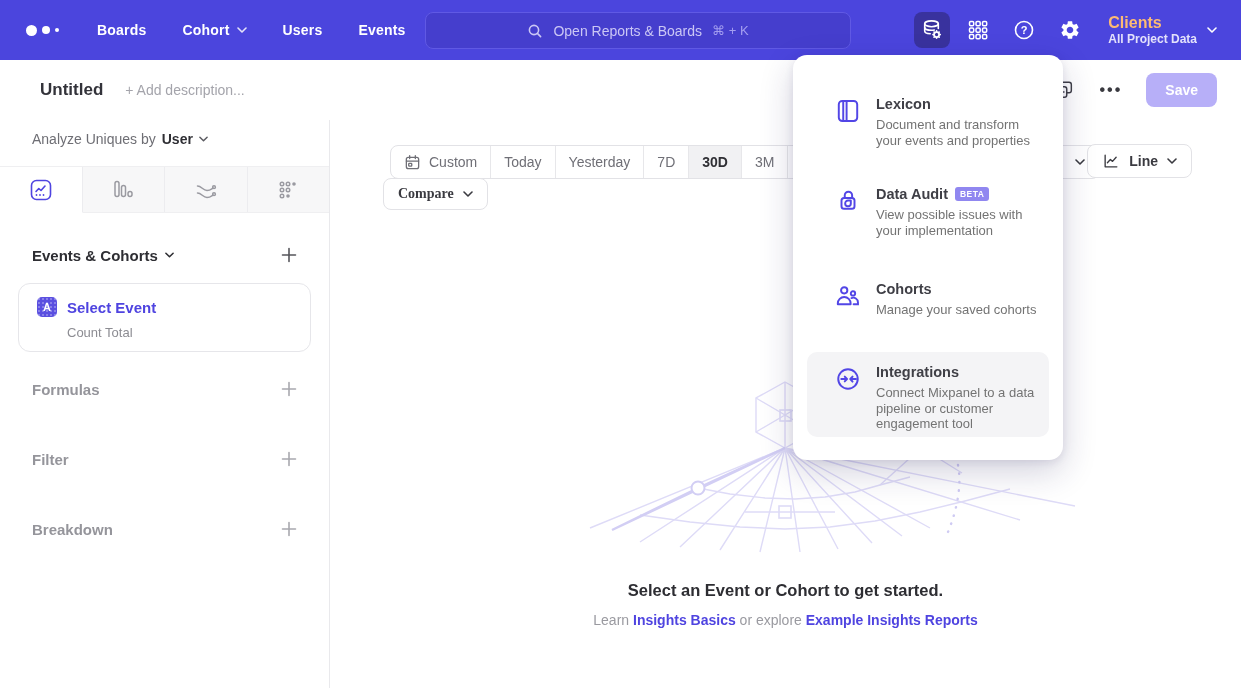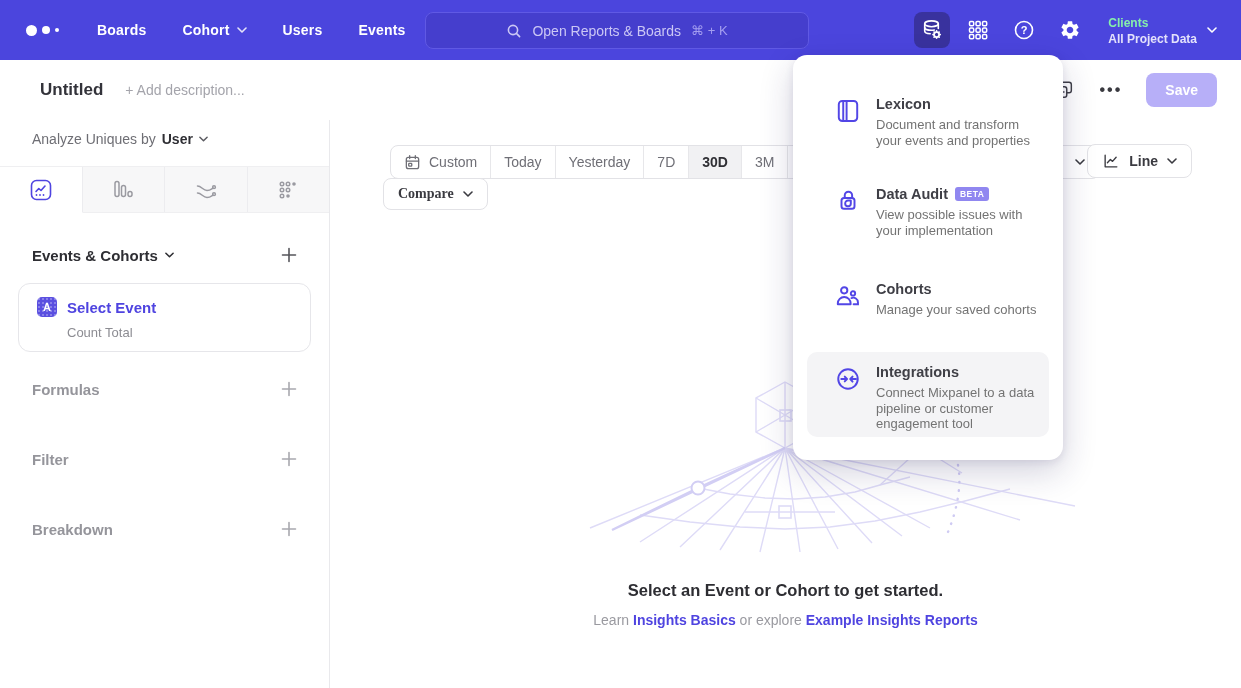--- a/index.html
+++ b/index.html
@@ -18,32 +18,32 @@
   .logo { display:flex; align-items:center; gap:5px; margin-left:2px; margin-right:38px; }
   .logo i { display:block; border-radius:50%; background:#fff; }
   .logo i:nth-child(1){ width:11px; height:11px; }
   .logo i:nth-child(2){ width:8px; height:8px; }
   .logo i:nth-child(3){ width:4px; height:4px; }
   .nav-links { display:flex; align-items:center; gap:36px; }
   .nav-link { color:#fff; font-size:14px; font-weight:700; letter-spacing:.2px;
     display:flex; align-items:center; gap:7px; cursor:pointer; }
   .nav-link svg { opacity:.85; }
   .searchbar {
-    position:absolute; left:425px; top:12px; width:384px; height:37px;
+    position:absolute; left:425px; top:12px; width:426px; height:37px;
     background:#453ecd; border:1px solid #6059e4; border-radius:8px;
     display:flex; align-items:center; justify-content:center; gap:10px;
     color:#cbc7f5; font-size:14px; cursor:text;
   }
   .searchbar .shortcut { color:#a49ef0; font-size:13px; }
   .topnav-right { margin-left:auto; display:flex; align-items:center; gap:10px; }
   .icon-btn { width:36px; height:36px; border-radius:8px; display:flex;
     align-items:center; justify-content:center; cursor:pointer; }
   .icon-btn.active { background:#39329e; }
   .account { display:flex; align-items:center; gap:10px; margin-left:10px; cursor:pointer; }
-  .account .org { color:#86efac; font-size:12px; font-weight:700; line-height:18px; }
+  .account .org { color:#fdba74; font-size:16px; font-weight:700; line-height:18px; }
   .account .proj { color:#e3e1fb; font-size:12px; font-weight:700; line-height:15px; }
 
   
   .rheader { height:60px; display:flex; align-items:center; padding:0 24px 0 40px; background:#fff; }
   .rtitle { font-size:17px; font-weight:700; color:#33333a; cursor:text; }
   .rdesc { margin-left:22px; font-size:14px; color:#a4a4ab; cursor:text; }
   .rheader-right { margin-left:auto; display:flex; align-items:center; gap:24px; }
   .save-btn { background:#b7aff8; color:#fff; font-weight:700; font-size:14px;
     border:none; border-radius:8px; padding:9px 19px; cursor:pointer; font-family:inherit; }
   .dots-btn { font-size:16px; letter-spacing:2px; color:#3a3a40; font-weight:700; cursor:pointer; }

